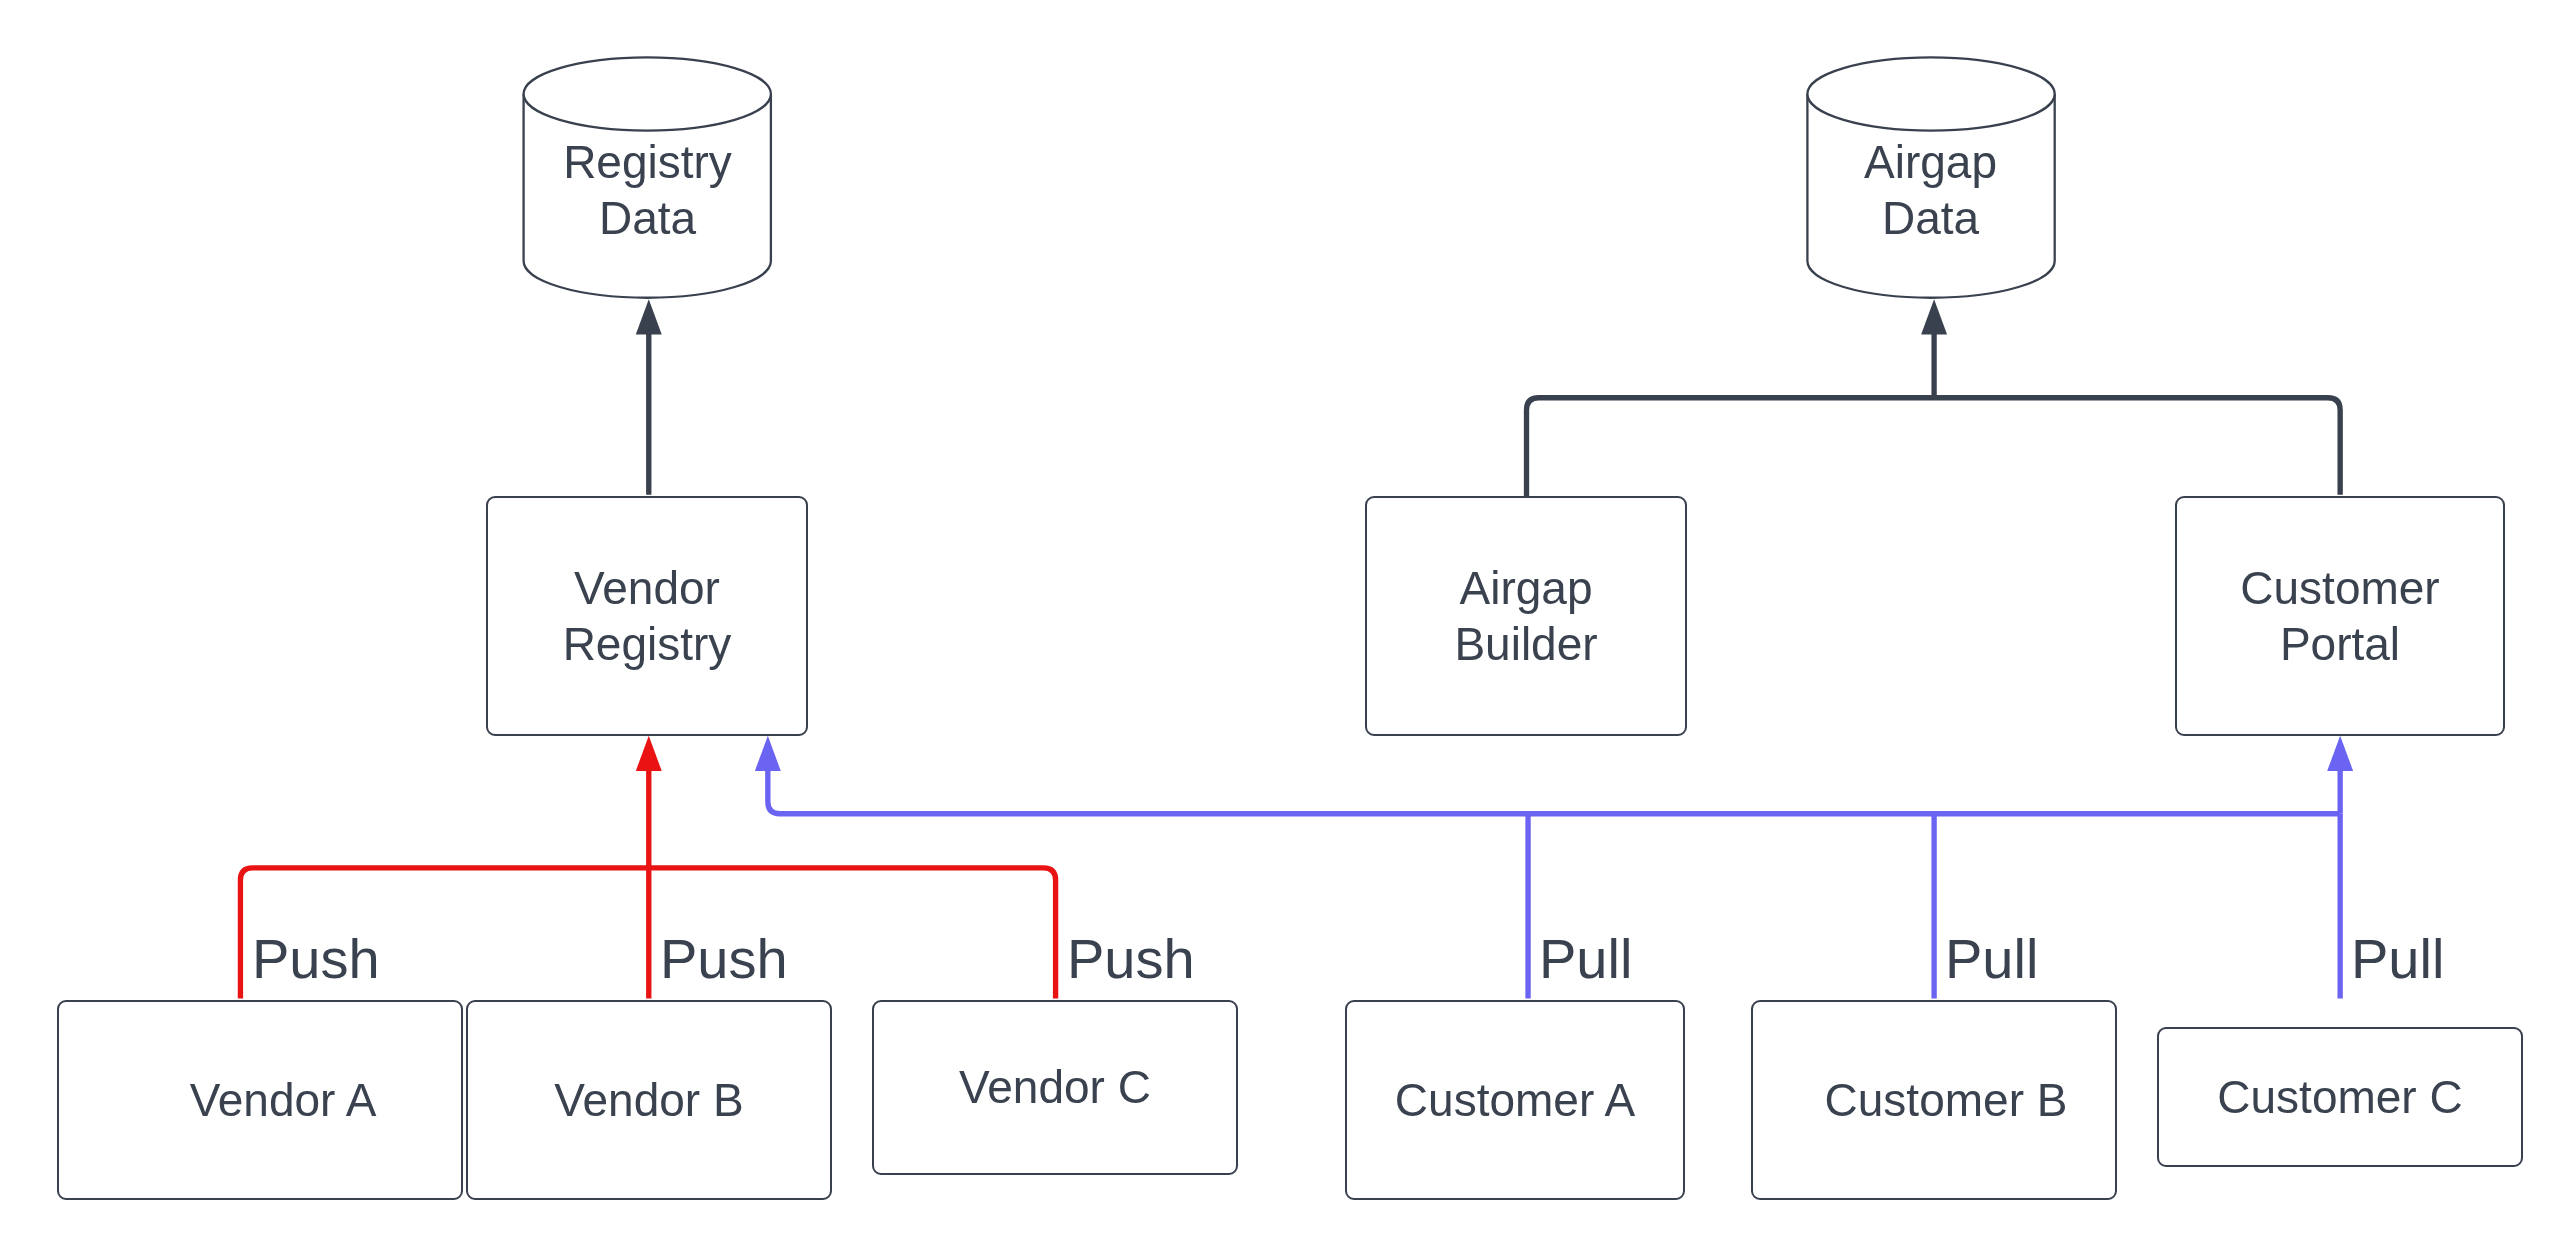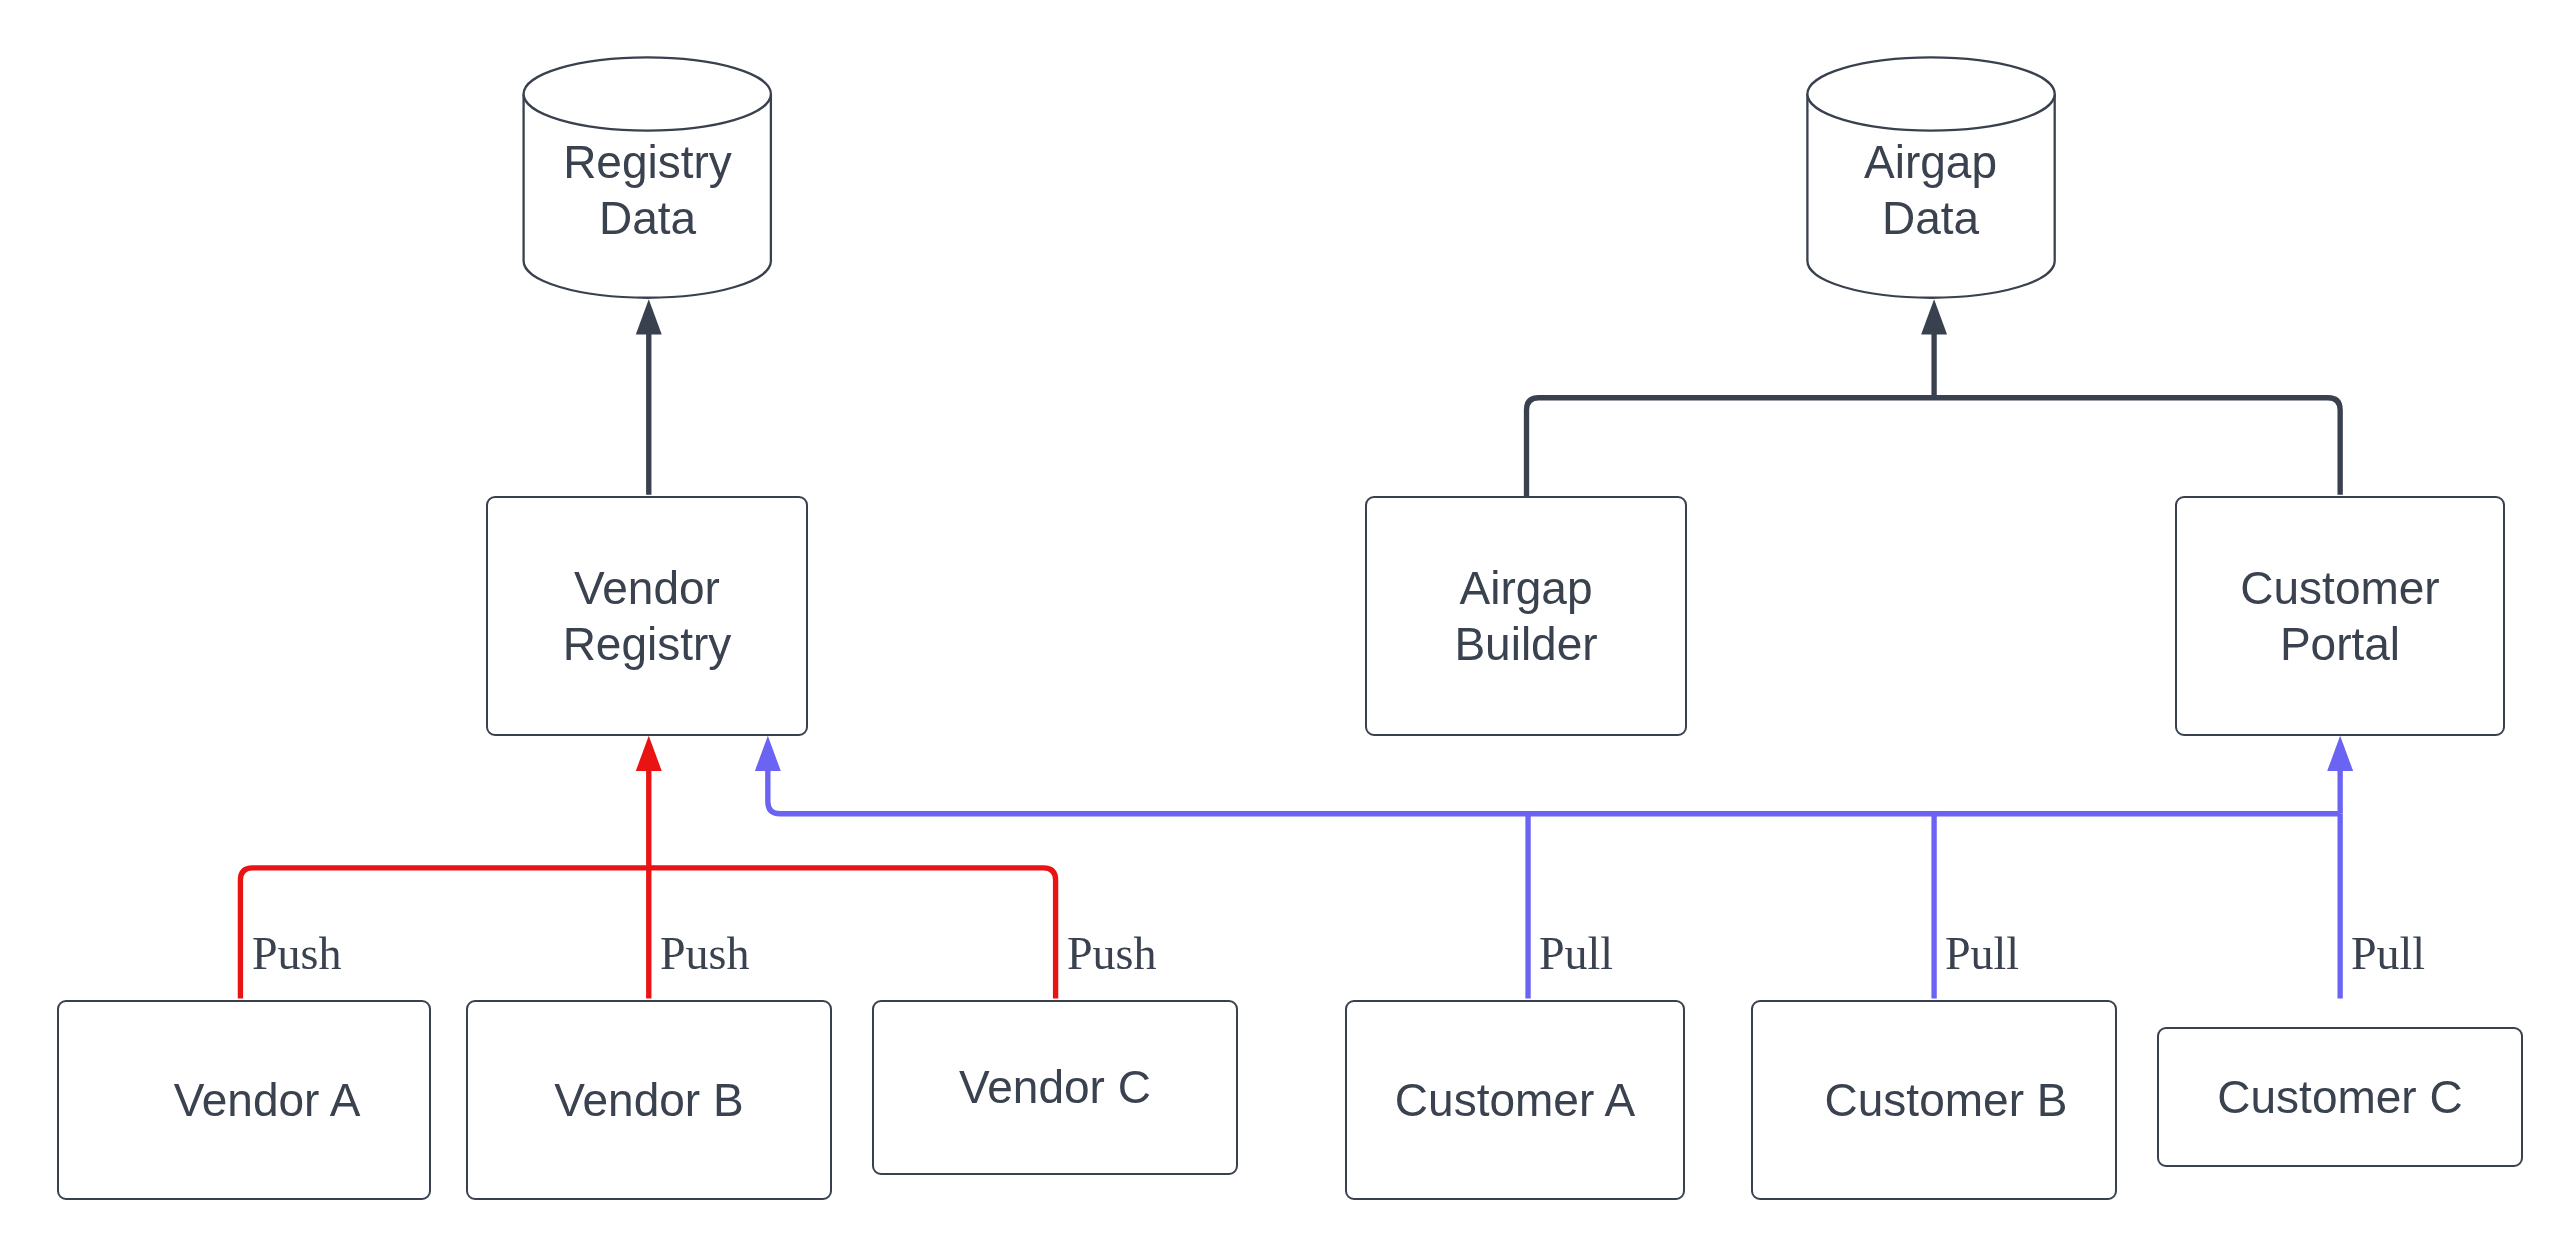--- a/index.html
+++ b/index.html
@@ -53,24 +53,23 @@
     text-align: center;
     color: var(--text-color, #39424e);
     font-size: 46px;
     line-height: 1.22;
     white-space: pre-line;
     padding-top: 26px;
   }
   .edge-label {
     position: absolute;
     color: var(--text-color, #39424e);
-    font-size: 46px;
+    font-size: 56px;
     line-height: 1;
     white-space: nowrap;
-    font-family: Liberation Serif, serif;
   }
 </style>
 </head>
 <body>
 
 <div class="canvas">
 
   <svg class="wires" viewBox="0 0 3375 1648">
 
     <g>
@@ -116,21 +115,21 @@
   <div class="cyl-label" style="left:1807px; top:57px; width:247px; height:240px;">Airgap
 Data</div>
 
   <div class="node-box" style="left:486px; top:496px; width:322px; height:240px;">Vendor
 Registry</div>
   <div class="node-box" style="left:1365px; top:496px; width:322px; height:240px;">Airgap
 Builder</div>
   <div class="node-box" style="left:2175px; top:496px; width:330px; height:240px;">Customer
 Portal</div>
 
-  <div class="node-box" style="left:57px; top:1000px; width:374px; height:200px;padding-left:46px;">Vendor A</div>
+  <div class="node-box" style="left:57px; top:1000px; width:406px; height:200px;padding-left:46px;">Vendor A</div>
   <div class="node-box" style="left:466px; top:1000px; width:366px; height:200px;">Vendor B</div>
   <div class="node-box" style="left:872px; top:1000px; width:366px; height:175px;">Vendor C</div>
 
   <div class="node-box" style="left:1345px; top:1000px; width:340px; height:200px;">Customer A</div>
   <div class="node-box" style="left:1751px; top:1000px; width:366px; height:200px;padding-left:24px;">Customer B</div>
   <div class="node-box" style="left:2157px; top:1027px; width:366px; height:140px;">Customer C</div>
 
   <div class="edge-label" style="left:252px; top:931px;">Push</div>
   <div class="edge-label" style="left:660px; top:931px;">Push</div>
   <div class="edge-label" style="left:1067px; top:931px;">Push</div>

